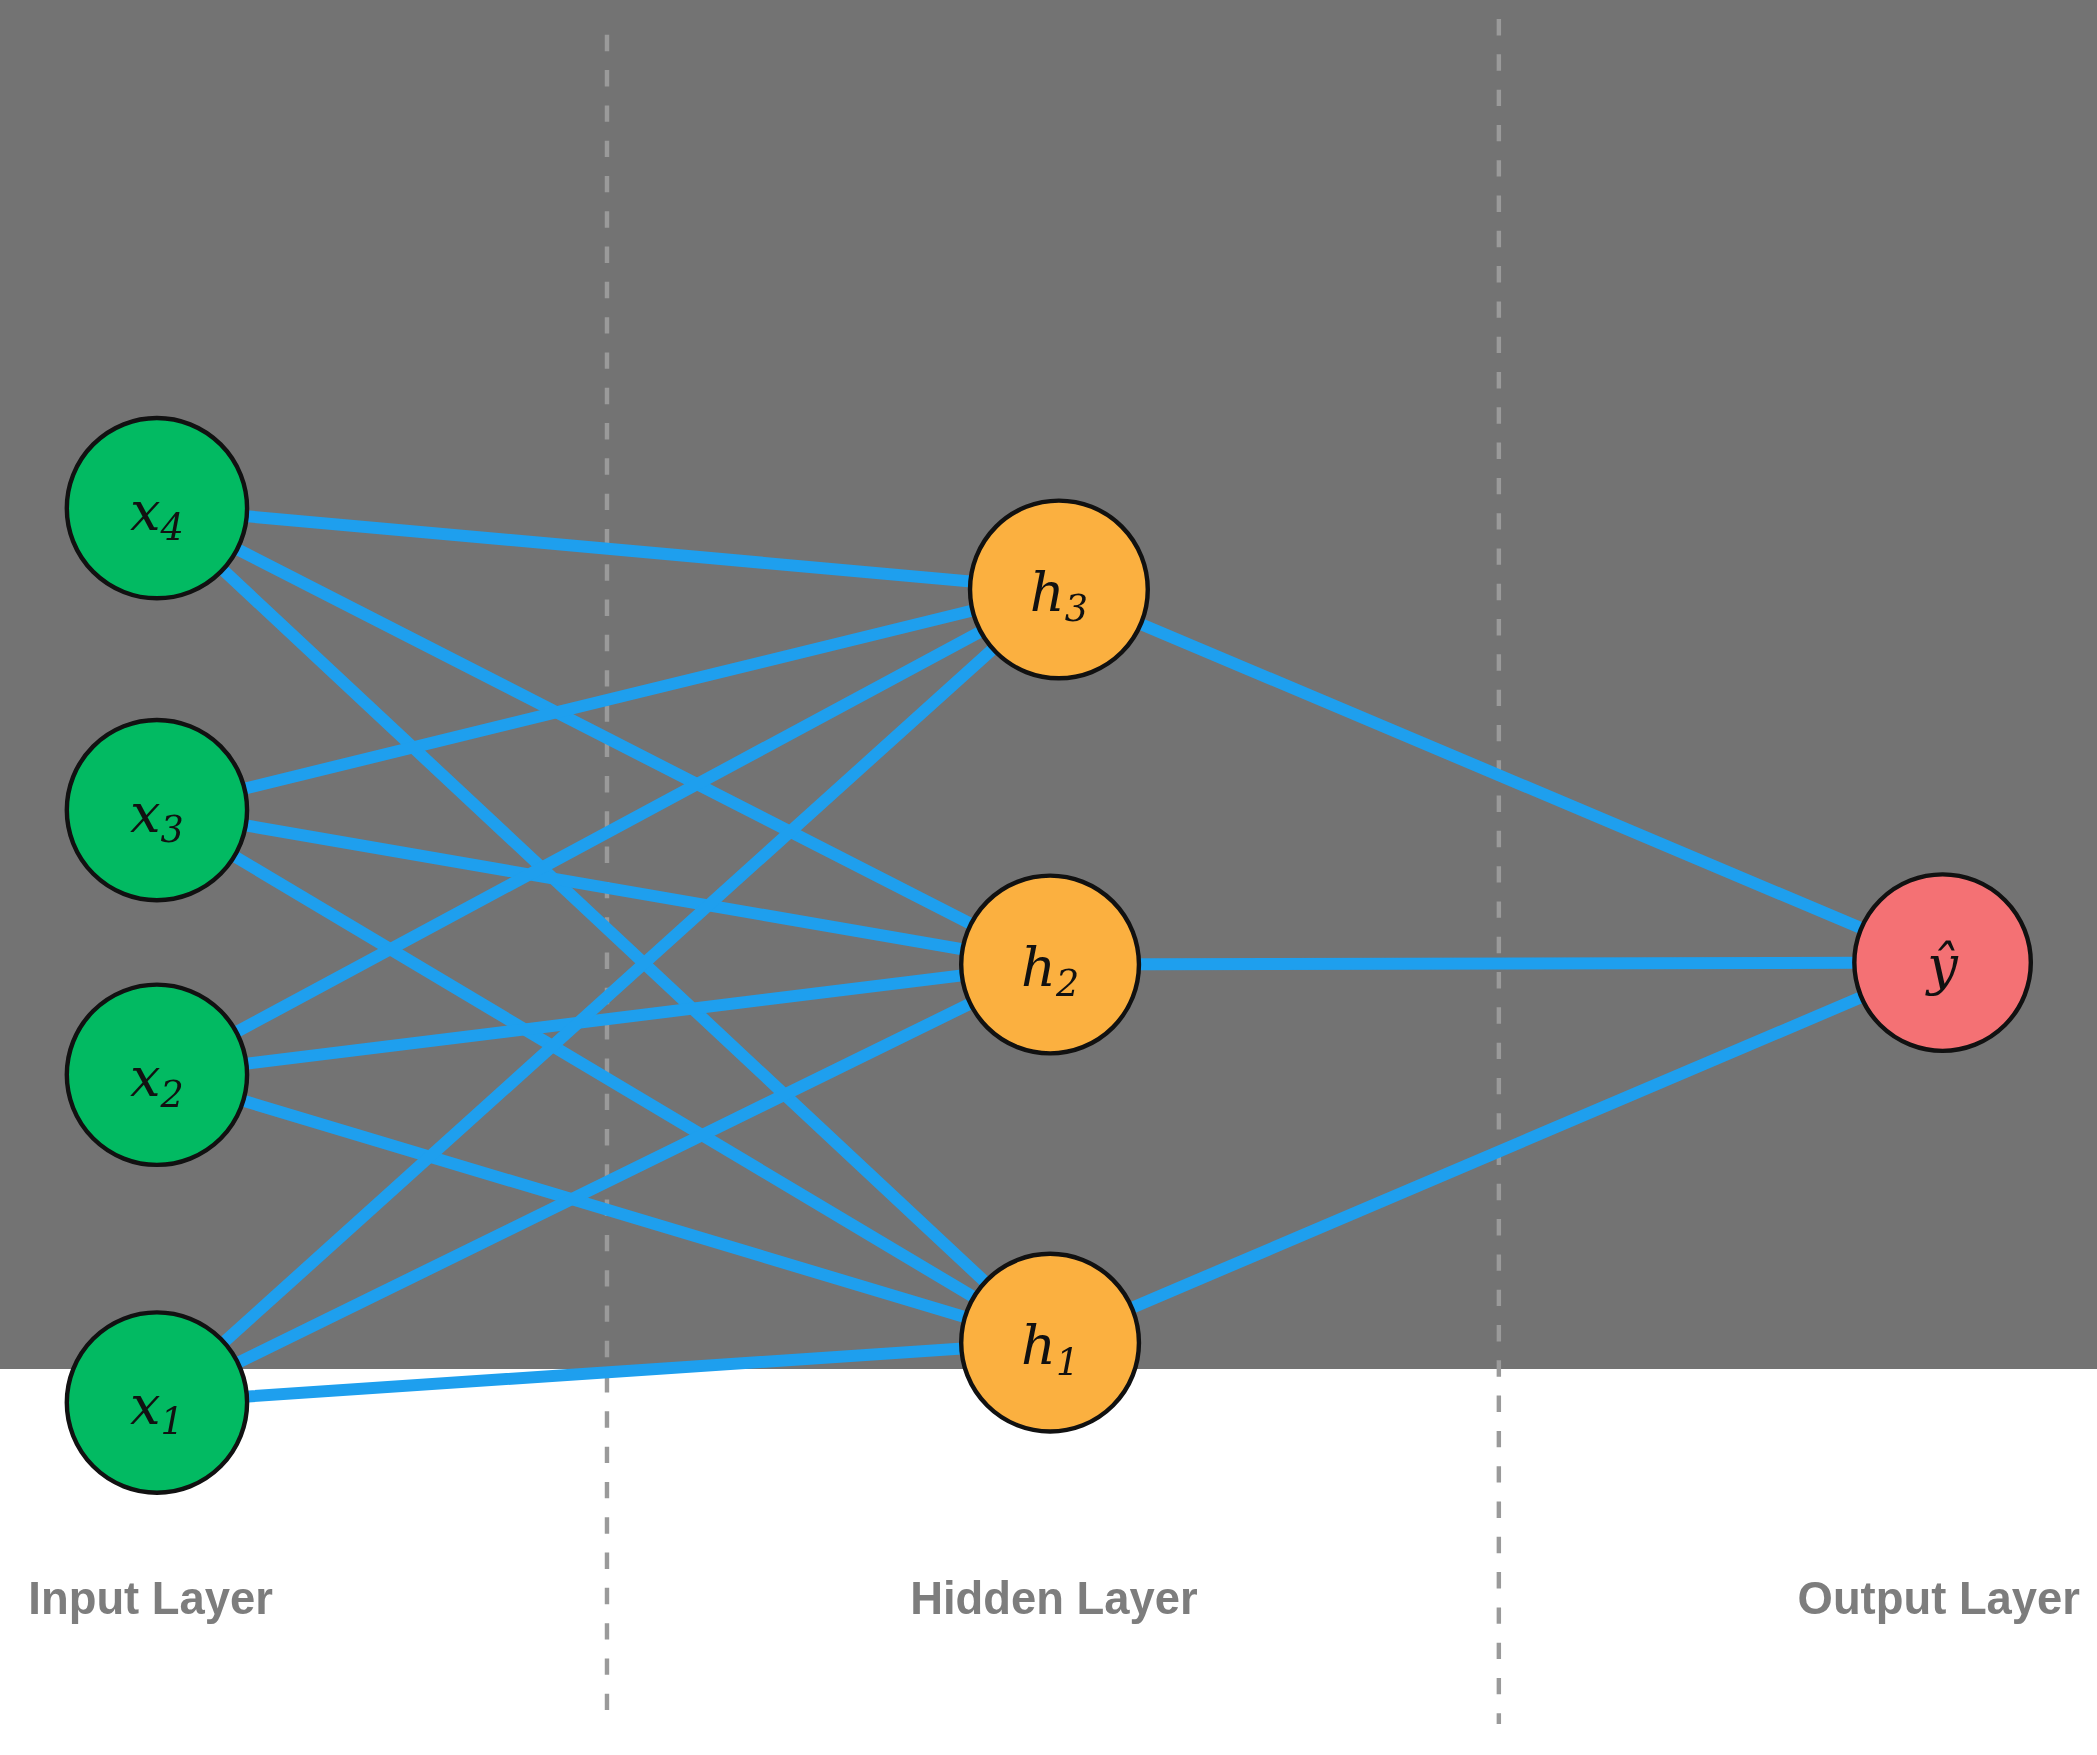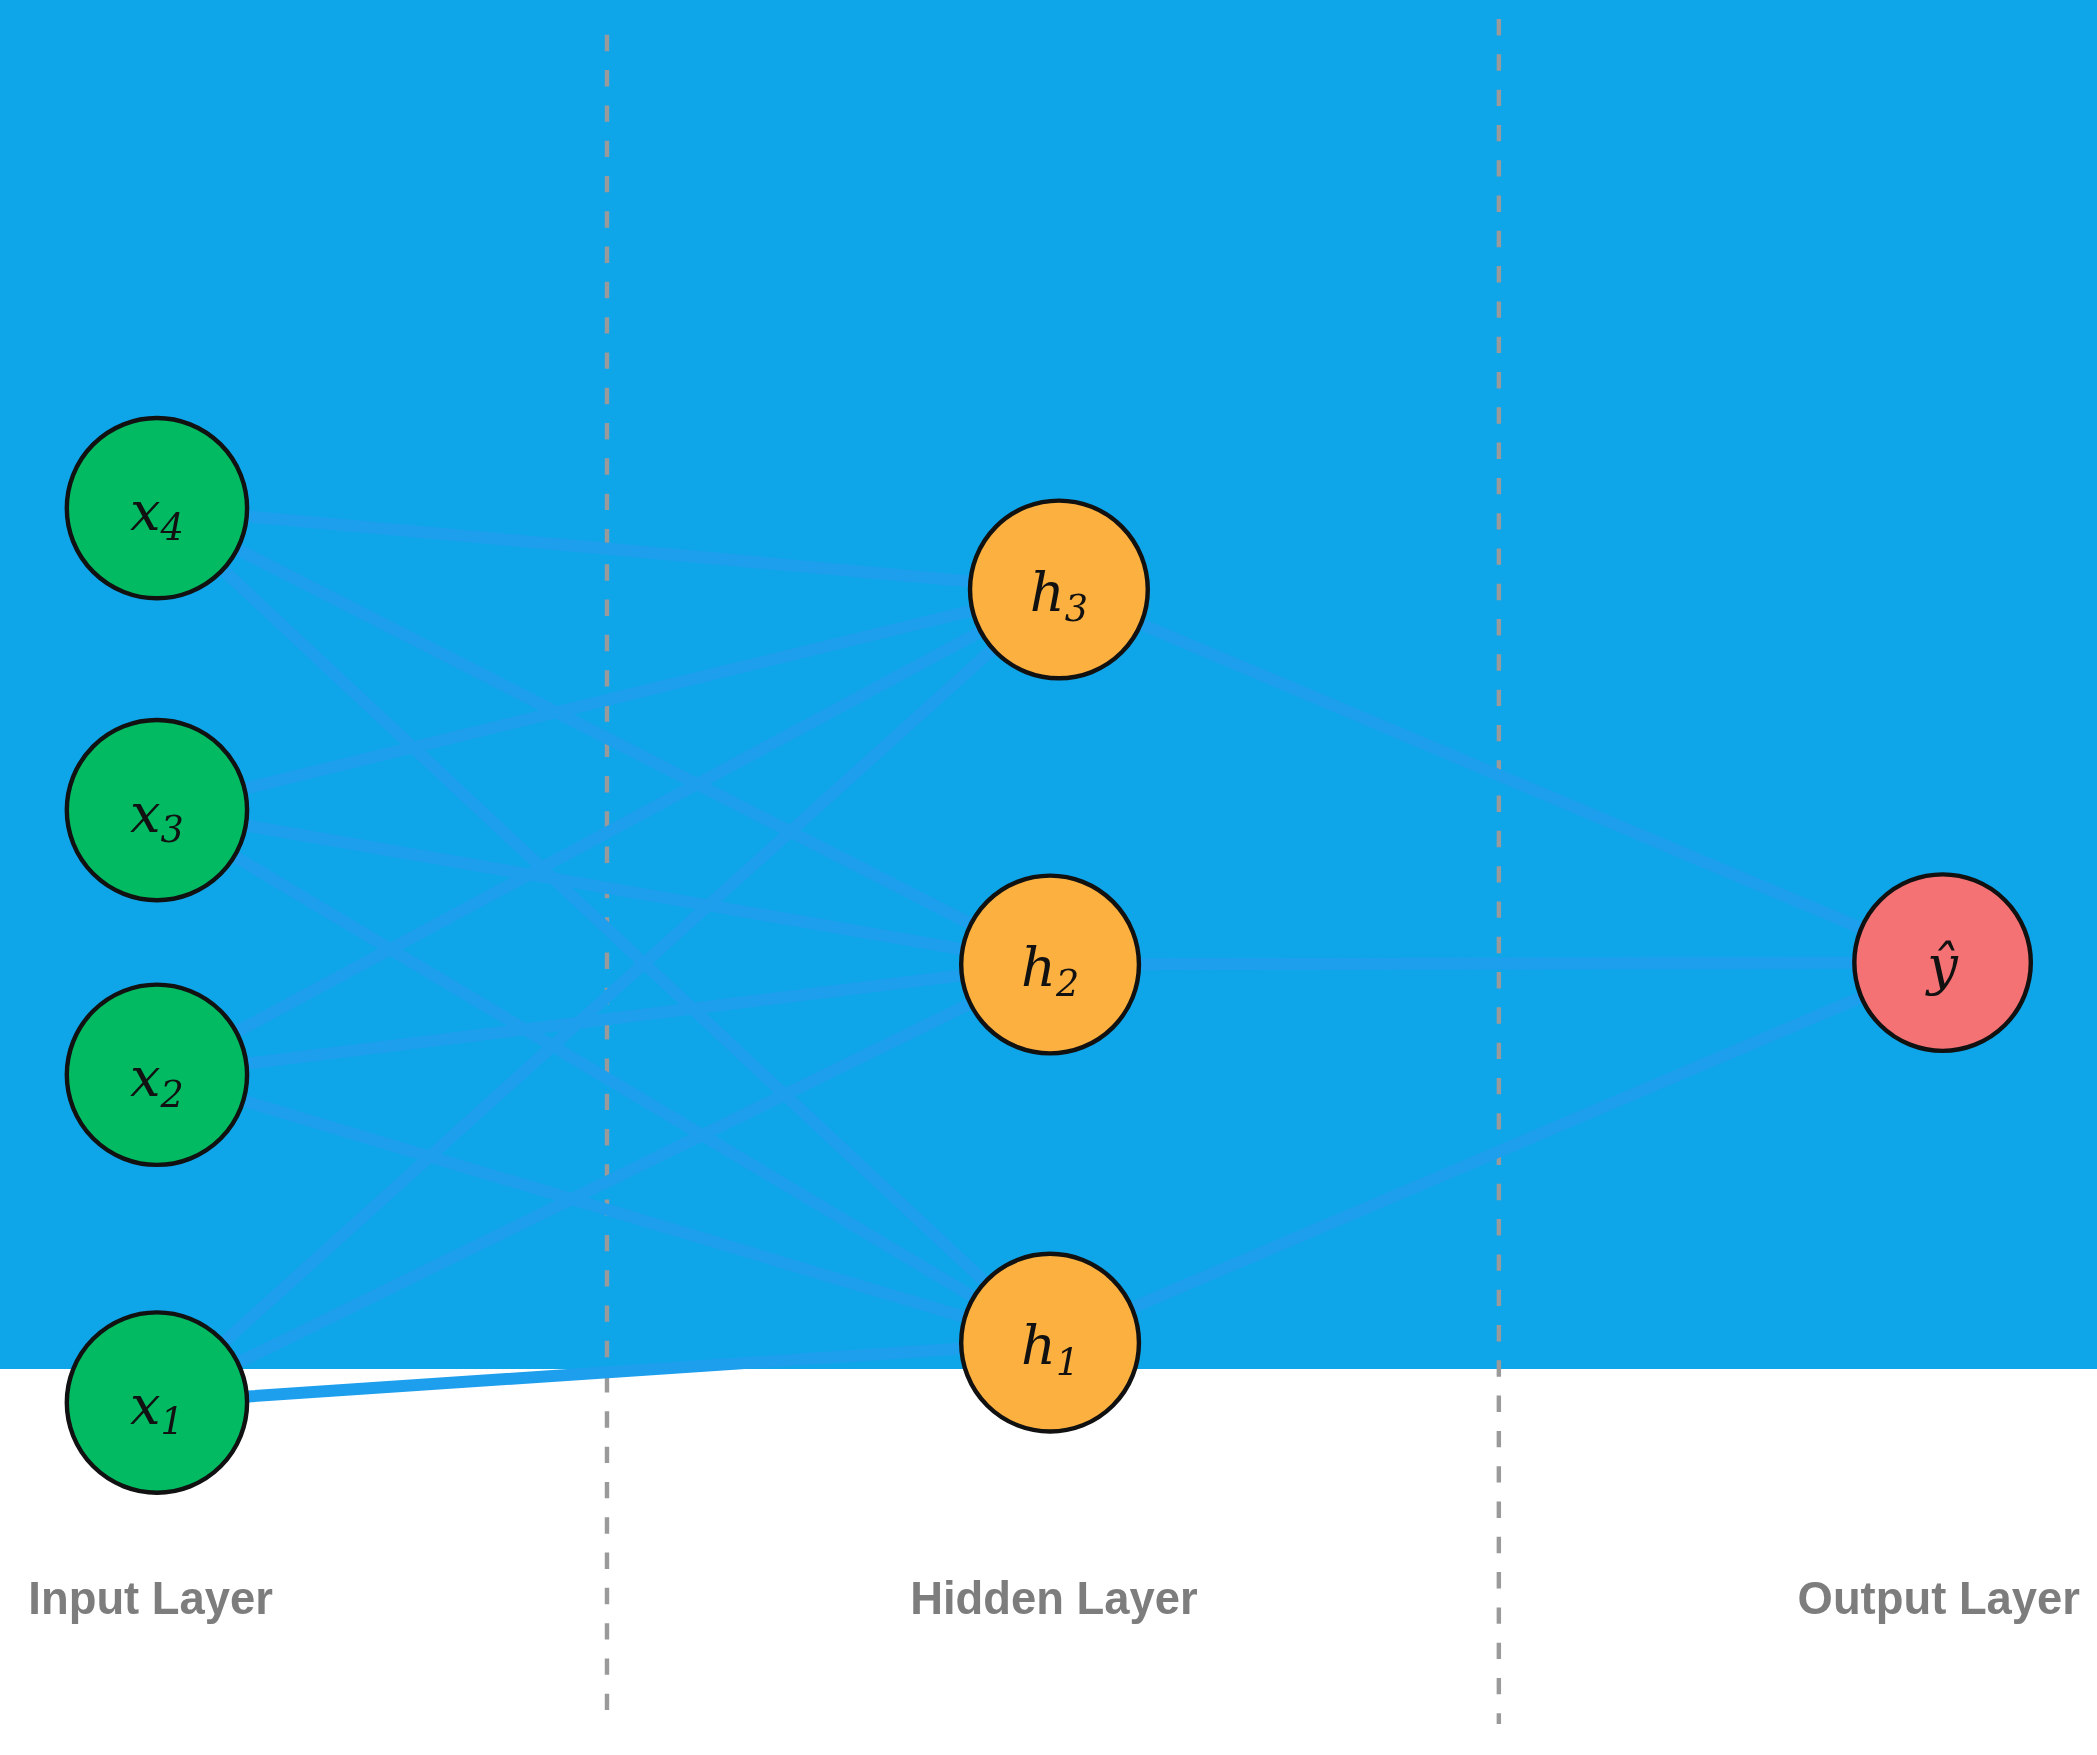--- a/index.html
+++ b/index.html
@@ -10,21 +10,21 @@
   body {
     width: 2097px;
     height: 1755px;
     font-family: "Liberation Sans", sans-serif;
     overflow: hidden;
   }
   #canvas-wrap {
     position: relative;
     width: 2097px;
     height: 1369px;
-    background: #0ea5e9;
+    background: #737373;
   }
   svg#net {
     position: absolute;
     left: 0;
     top: 0;
     width: 2097px;
     height: 1755px;
     display: block;
   }
   .node-label {

